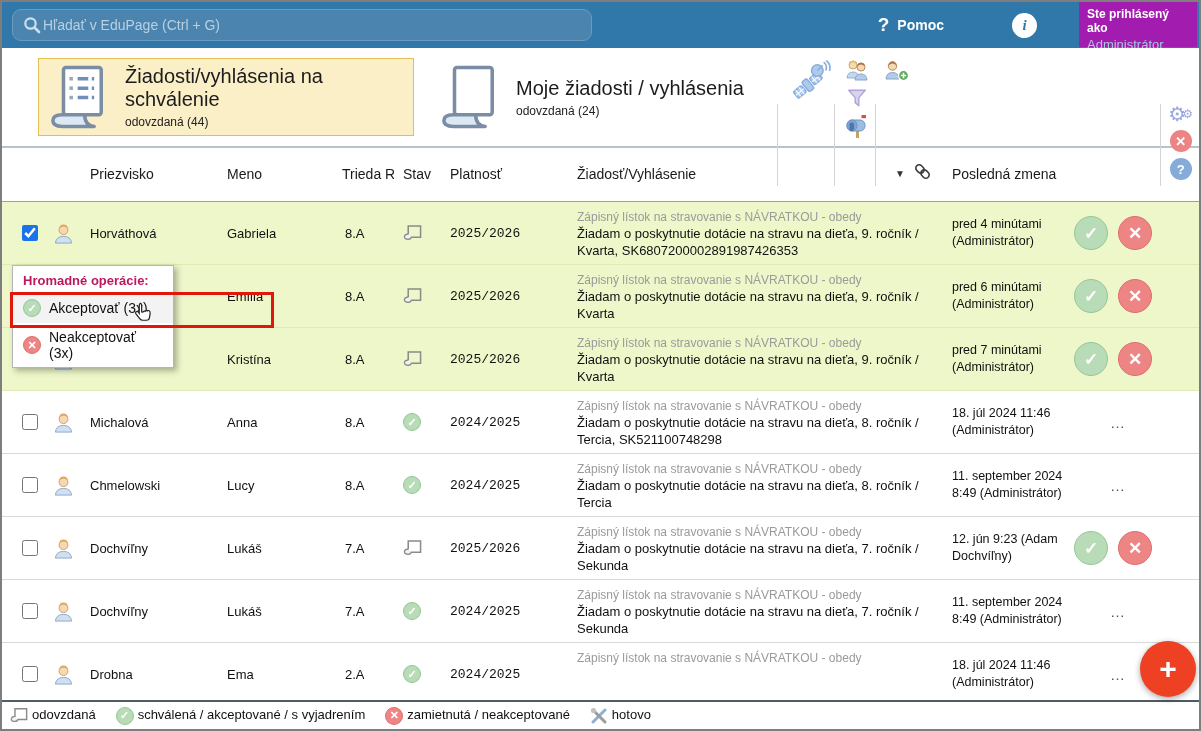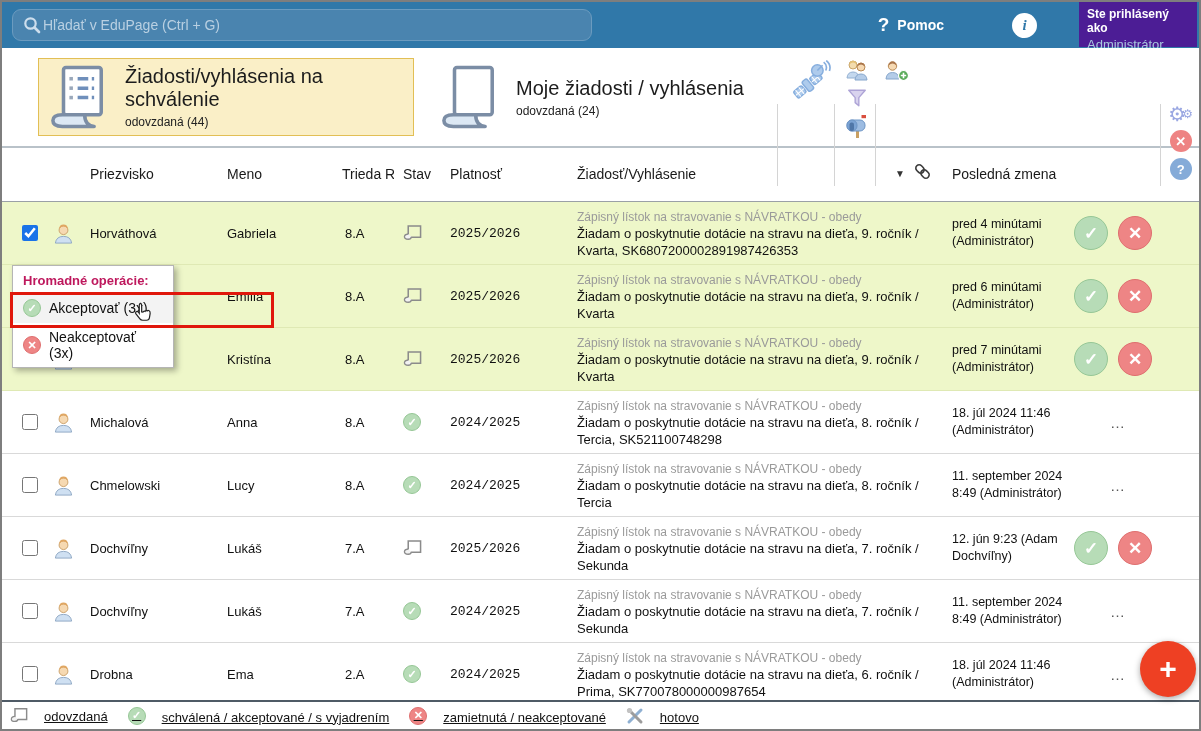--- a/index.html
+++ b/index.html
@@ -7,21 +7,21 @@
   .window { position:relative; width:1201px; height:731px; border:2px solid #7e7e7e; overflow:hidden; background:#fff; }
 
   
   .topbar { position:absolute; left:0; top:0; width:100%; height:46px; background:#3078a9; }
   .searchbox { position:absolute; left:10px; top:7px; width:580px; height:32px; background:#4a84af; border:1px solid #6b9bbf; border-radius:9px; display:flex; align-items:center; padding:0 10px; }
   .searchbox .ph { color:#b9d0e2; font-size:14px; margin-left:2px; }
   .help { position:absolute; right:255px; top:0; height:46px; display:flex; align-items:center; gap:8px; color:#fff; cursor:pointer; }
   .help .q { font-size:19px; font-weight:bold; }
   .help .lbl { font-size:14px; font-weight:bold; }
   .infoicon { position:absolute; right:162px; top:11px; width:25px; height:25px; background:#fff; border-radius:50%; color:#3078a9; font-family:"Liberation Serif", serif; font-style:italic; font-weight:bold; font-size:15px; display:flex; align-items:center; justify-content:center; }
-  .loginbox { position:absolute; right:2px; top:0; width:118px; height:45px; background:#4c1d95; padding:5px 8px; }
+  .loginbox { position:absolute; right:2px; top:0; width:118px; height:45px; background:#a21caf; padding:5px 8px; }
   .loginbox .l1 { color:#fff; font-size:12px; font-weight:bold; }
   .loginbox .l2 { color:#a9c8de; font-size:13px; margin-top:2px; }
 
   
   .tabsbar { position:absolute; left:0; top:46px; width:100%; height:100px; background:#fff; border-bottom:2px solid #b9c2c9; }
   .tabcard { position:absolute; top:10px; height:78px; display:flex; align-items:center; cursor:pointer; }
   .tab1 { left:36px; width:376px; background:#faefc7; border:1px solid #e2bf55; padding:0 10px; }
   .tab2 { left:438px; width:330px; background:#fff; }
   .tabicon { width:62px; height:66px; flex:0 0 62px; margin-right:14px; }
   .tabtitle { font-size:20px; color:#1c1c1c; }
@@ -59,21 +59,21 @@
   .ellipsis { color:#555; font-size:15px; letter-spacing:1px; margin-left:36px; }
 
   .circle { border-radius:50%; display:flex; align-items:center; justify-content:center; color:#fff; font-weight:bold; }
   .circle.big { width:34px; height:34px; font-size:17px; cursor:pointer; }
   .circle.small { width:18px; height:18px; font-size:11px; flex:0 0 18px; }
   .c-green { background:#b7dcb7; border:1px solid #96c796; }
   .c-red { background:#ee8585; border:1px solid #df6f6f; }
 
   
   .legend { position:absolute; left:0; bottom:0; width:100%; height:29px; background:#fff; border-top:2px solid #4f5b66; display:flex; align-items:center; padding-left:8px; gap:6px; font-size:13px; color:#111; }
-  .legend .li { display:flex; align-items:flex-end; gap:16px; margin-right:14px;text-decoration:underline; }
+  .legend .li { display:flex; align-items:flex-start; gap:4px; margin-right:14px; }
 
   
   .ctxmenu { position:absolute; left:10px; top:263px; width:162px; background:#fff; border:1px solid #b5b5b5; box-shadow:3px 3px 6px rgba(0,0,0,.3); z-index:5; }
   .ctxtitle { font-size:13px; font-weight:bold; color:#be185d; padding:7px 10px 5px; }
   .ctxitem { display:flex; align-items:center; gap:8px; padding:6px 10px; font-size:14px; color:#111; cursor:pointer; }
   .ctxitem.hov { background:#f3f3f3; }
   .annotation { position:absolute; left:8px; top:290px; width:264px; height:36px; border:3px solid #e0170b; z-index:6; pointer-events:none; }
   .cursor-hand { position:absolute; left:131px; top:300px; z-index:7; pointer-events:none; }
 
   
@@ -417,21 +417,20 @@
         </div>
         <div class="cell c-surname">Drobna</div>
         <div class="cell c-name">Ema</div>
         <div class="cell c-class">2.A</div>
         <div class="cell c-status">
           <span class="circle small c-green">✓</span>
         </div>
         <div class="cell c-validity">2024/2025</div>
         <div class="cell c-request">
           <div class="req-type">Zápisný lístok na stravovanie s NÁVRATKOU - obedy</div>
-          <div class="req-text">Žiadam o poskytnutie dotácie na stravu na dieťa, 6. ročník / Prima, SK770078000000987654</div>
         </div>
         <div class="cell c-last">18. júl 2024 11:46 (Administrátor)</div>
         <div class="cell c-actions">
           <span class="ellipsis">…</span>
         </div>
       </div>
     </div>
 
   <div class="legend" id="legend">
       <span class="li">

